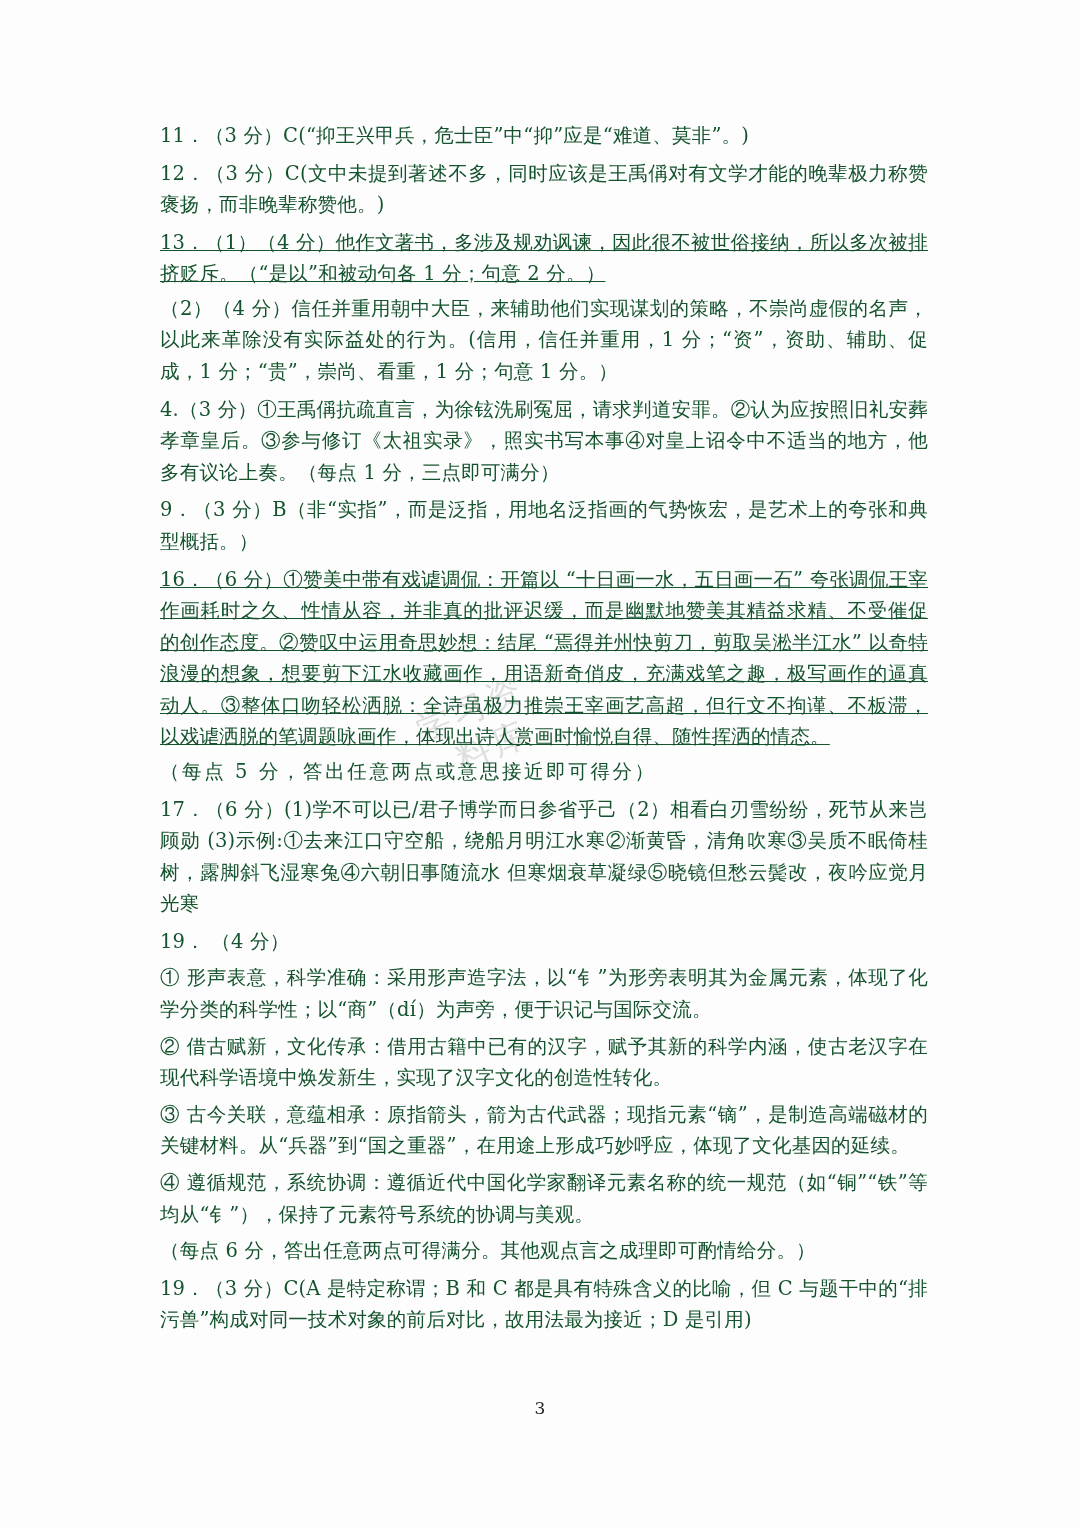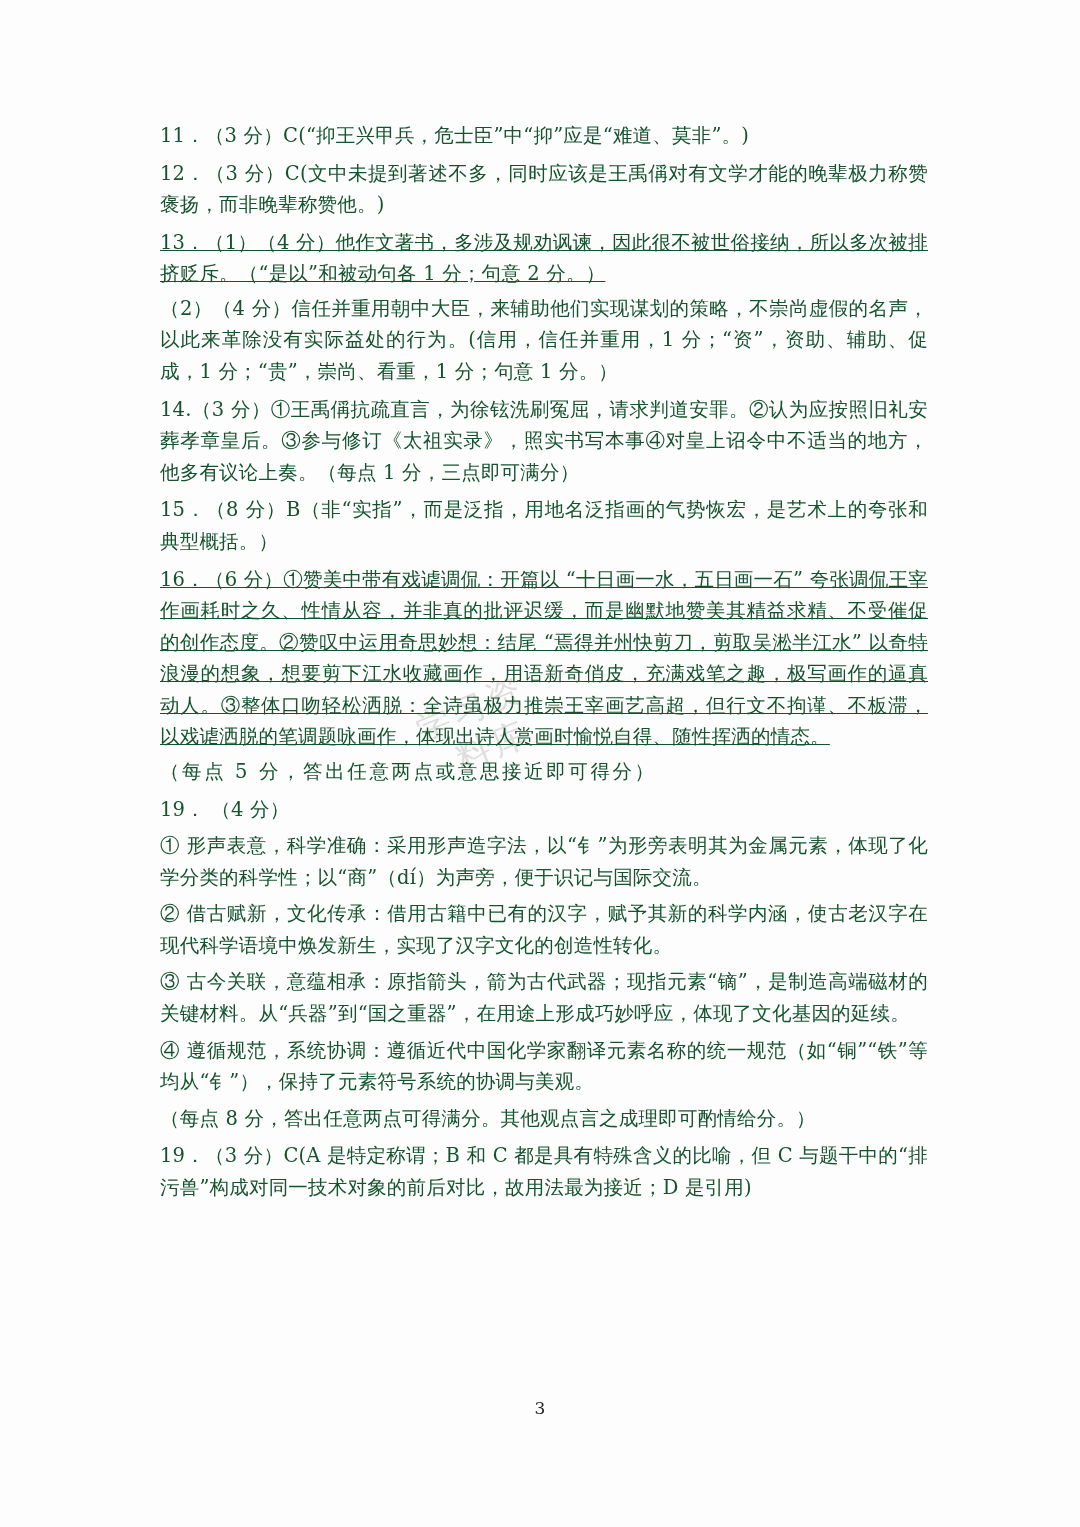--- a/index.html
+++ b/index.html
@@ -77,27 +77,28 @@
   <div class="watermark">
     <div class="wm-line">学习资</div>
     <div class="wm-line l2">料库</div>
   </div>
 
   <div class="content">
     <p class="para">11．（3 分）C(“抑王兴甲兵，危士臣”中“抑”应是“难道、莫非”。)</p>
     <p class="para">12．（3 分）C(文中未提到著述不多，同时应该是王禹偁对有文学才能的晚辈极力称赞褒扬，而非晚辈称赞他。)</p>
     <p class="para tight">13．（1）（4 分）他作文著书，多涉及规劝讽谏，因此很不被世俗接纳，所以多次被排挤贬斥。（“是以”和被动句各 1 分；句意 2 分。）</p>
     <p class="para">（2）（4 分）信任并重用朝中大臣，来辅助他们实现谋划的策略，不崇尚虚假的名声，以此来革除没有实际益处的行为。(信用，信任并重用，1 分；“资”，资助、辅助、促成，1 分；“贵”，崇尚、看重，1 分；句意 1 分。）</p>
-    <p class="para">14.（3 分）①王禹偁抗疏直言，为徐铉洗刷冤屈，请求判道安罪。②认为应按照旧礼安葬孝章皇后。③参与修订《太祖实录》，照实书写本事④对皇上诏令中不适当的地方，他多有议论上奏。（每点 1 分，三点即可满分）</p>
-    <p class="para">15．（8 分）B（非“实指”，而是泛指，用地名泛指画的气势恢宏，是艺术上的夸张和典型概括。）</p>
+    <p class="para">4.（3 分）①王禹偁抗疏直言，为徐铉洗刷冤屈，请求判道安罪。②认为应按照旧礼安葬孝章皇后。③参与修订《太祖实录》，照实书写本事④对皇上诏令中不适当的地方，他多有议论上奏。（每点 1 分，三点即可满分）</p>
+    <p class="para">9．（3 分）B（非“实指”，而是泛指，用地名泛指画的气势恢宏，是艺术上的夸张和典型概括。）</p>
     <p class="para tight">16．（6 分）①赞美中带有戏谑调侃：开篇以 “十日画一水，五日画一石” 夸张调侃王宰作画耗时之久、性情从容，并非真的批评迟缓，而是幽默地赞美其精益求精、不受催促的创作态度。②赞叹中运用奇思妙想：结尾 “焉得并州快剪刀，剪取吴淞半江水” 以奇特浪漫的想象，想要剪下江水收藏画作，用语新奇俏皮，充满戏笔之趣，极写画作的逼真动人。③整体口吻轻松洒脱：全诗虽极力推崇王宰画艺高超，但行文不拘谨、不板滞，以戏谑洒脱的笔调题咏画作，体现出诗人赏画时愉悦自得、随性挥洒的情态。</p>
     <p class="para spaced">（每点 5 分，答出任意两点或意思接近即可得分）</p>
+    <p class="para">17．（6 分）(1)学不可以已/君子博学而日参省乎己（2）相看白刃雪纷纷，死节从来岂顾勋 (3)示例:①去来江口守空船，绕船月明江水寒②渐黄昏，清角吹寒③吴质不眠倚桂树，露脚斜飞湿寒兔④六朝旧事随流水 但寒烟衰草凝绿⑤晓镜但愁云鬓改，夜吟应觉月光寒</p>
     <p class="para small-gap">19． （4 分）</p>
     <p class="para small-gap">① 形声表意，科学准确：采用形声造字法，以“钅”为形旁表明其为金属元素，体现了化学分类的科学性；以“商”（dí）为声旁，便于识记与国际交流。</p>
     <p class="para small-gap">② 借古赋新，文化传承：借用古籍中已有的汉字，赋予其新的科学内涵，使古老汉字在现代科学语境中焕发新生，实现了汉字文化的创造性转化。</p>
     <p class="para small-gap">③ 古今关联，意蕴相承：原指箭头，箭为古代武器；现指元素“镝”，是制造高端磁材的关键材料。从“兵器”到“国之重器”，在用途上形成巧妙呼应，体现了文化基因的延续。</p>
     <p class="para small-gap">④ 遵循规范，系统协调：遵循近代中国化学家翻译元素名称的统一规范（如“铜”“铁”等均从“钅”），保持了元素符号系统的协调与美观。</p>
-    <p class="para">（每点 8 分，答出任意两点可得满分。其他观点言之成理即可酌情给分。）</p>
+    <p class="para">（每点 6 分，答出任意两点可得满分。其他观点言之成理即可酌情给分。）</p>
     <p class="para">19．（3 分）C(A 是特定称谓；B 和 C 都是具有特殊含义的比喻，但 C 与题干中的“排污兽”构成对同一技术对象的前后对比，故用法最为接近；D 是引用)</p>
   </div>
 
   <div class="page-number">3</div>
 </div>
 
 </body></html>

